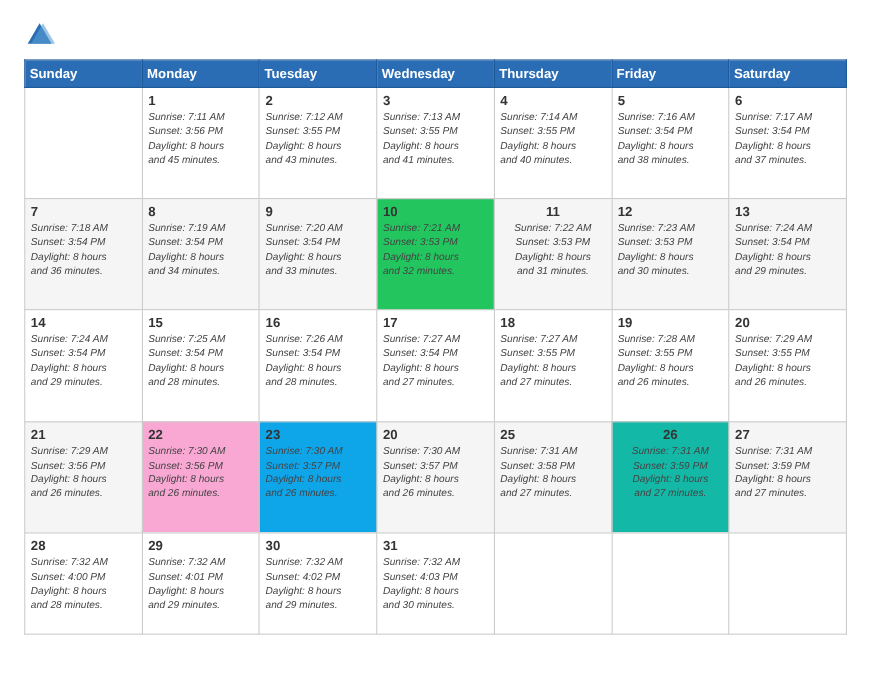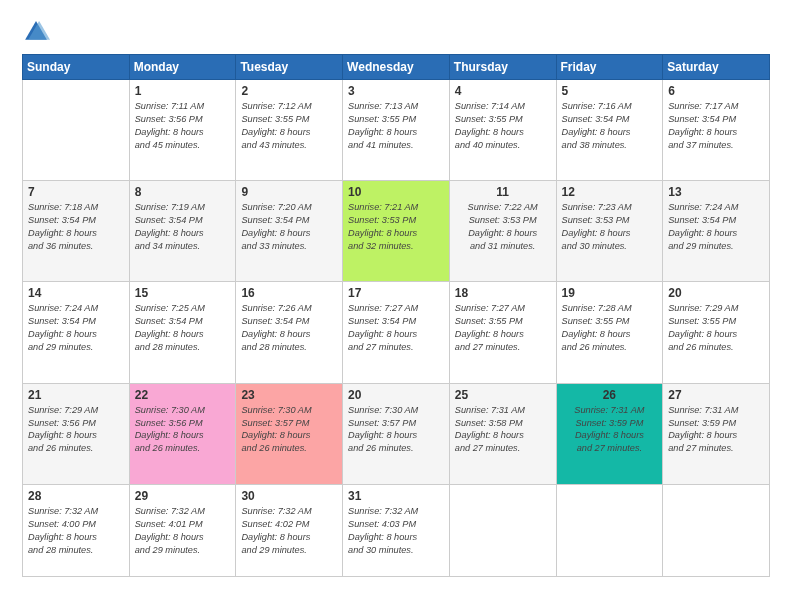--- a/index.html
+++ b/index.html
@@ -173,21 +173,21 @@
             <div class="cell-content">Sunrise: 7:18 AM<br>Sunset: 3:54 PM<br>Daylight: 8 hours<br>and 36 minutes.</div>
           </td>
           <td style="background: rgb(245, 245, 245);">
             <span class="day-number">8</span>
             <div class="cell-content">Sunrise: 7:19 AM<br>Sunset: 3:54 PM<br>Daylight: 8 hours<br>and 34 minutes.</div>
           </td>
           <td style="background: rgb(245, 245, 245);">
             <span class="day-number">9</span>
             <div class="cell-content">Sunrise: 7:20 AM<br>Sunset: 3:54 PM<br>Daylight: 8 hours<br>and 33 minutes.</div>
           </td>
-          <td style="background: #bef264; margin-top: 20px;">
+          <td style="background: #22c55e; margin-top: 20px;">
             <span class="day-number">10</span>
             <div class="cell-content">Sunrise: 7:21 AM<br>Sunset: 3:53 PM<br>Daylight: 8 hours<br>and 32 minutes.</div>
           </td>
           <td style="background: rgb(245, 245, 245); text-align: center;">
             <span class="day-number">11</span>
             <div class="cell-content">Sunrise: 7:22 AM<br>Sunset: 3:53 PM<br>Daylight: 8 hours<br>and 31 minutes.</div>
           </td>
           <td style="background: rgb(245, 245, 245);">
             <span class="day-number">12</span>
             <div class="cell-content">Sunrise: 7:23 AM<br>Sunset: 3:53 PM<br>Daylight: 8 hours<br>and 30 minutes.</div>
@@ -229,21 +229,21 @@
         </tr>
         <tr class="week-row" style="background: rgb(245, 245, 245);">
           <td style="background: rgb(245, 245, 245);">
             <span class="day-number">21</span>
             <div class="cell-content">Sunrise: 7:29 AM<br>Sunset: 3:56 PM<br>Daylight: 8 hours<br>and 26 minutes.</div>
           </td>
           <td style="background: #f9a8d4;">
             <span class="day-number">22</span>
             <div class="cell-content">Sunrise: 7:30 AM<br>Sunset: 3:56 PM<br>Daylight: 8 hours<br>and 26 minutes.</div>
           </td>
-          <td style="background: #fca5a5;">
+          <td style="background: #0ea5e9;">
             <span class="day-number">23</span>
             <div class="cell-content">Sunrise: 7:30 AM<br>Sunset: 3:57 PM<br>Daylight: 8 hours<br>and 26 minutes.</div>
           </td>
           <td style="background: rgb(245, 245, 245);">
             <span class="day-number">20</span>
             <div class="cell-content">Sunrise: 7:30 AM<br>Sunset: 3:57 PM<br>Daylight: 8 hours<br>and 26 minutes.</div>
           </td>
           <td style="background: rgb(245, 245, 245);">
             <span class="day-number">25</span>
             <div class="cell-content">Sunrise: 7:31 AM<br>Sunset: 3:58 PM<br>Daylight: 8 hours<br>and 27 minutes.</div>

